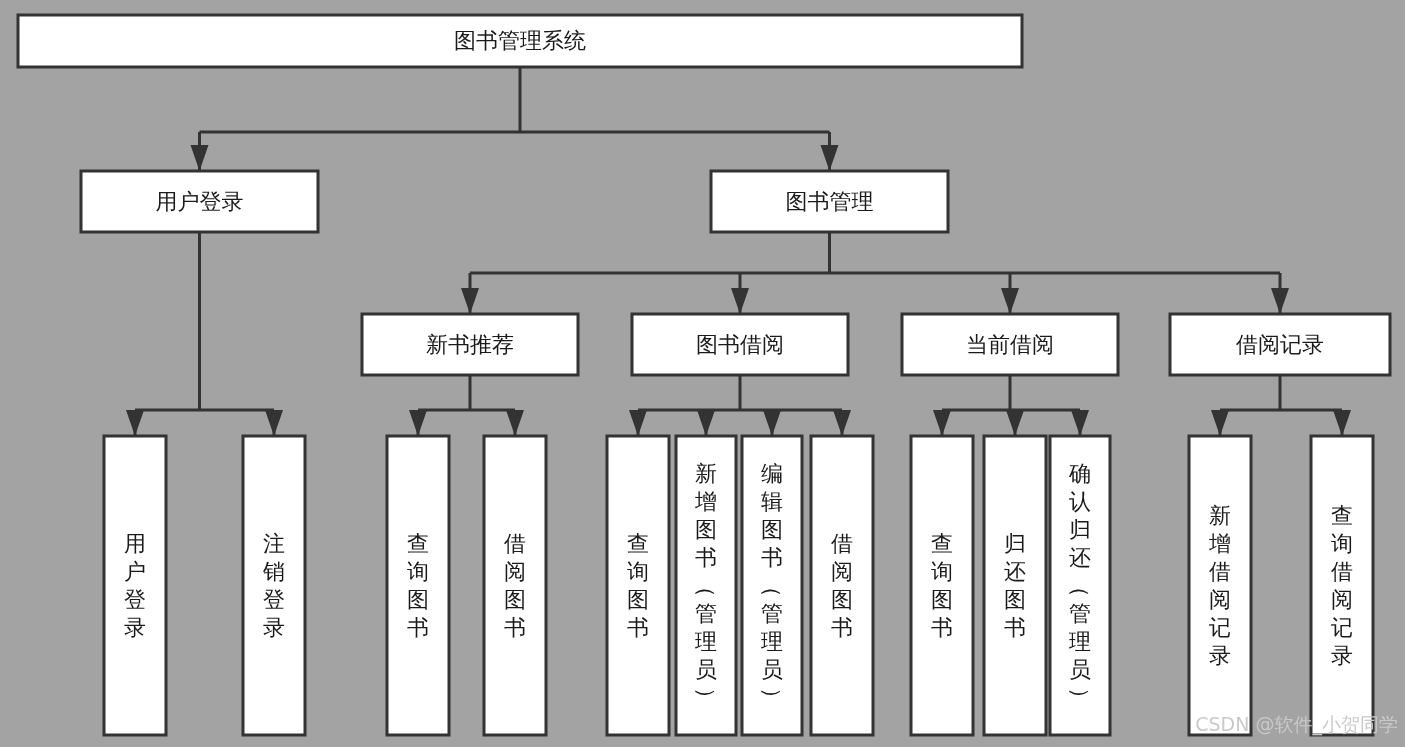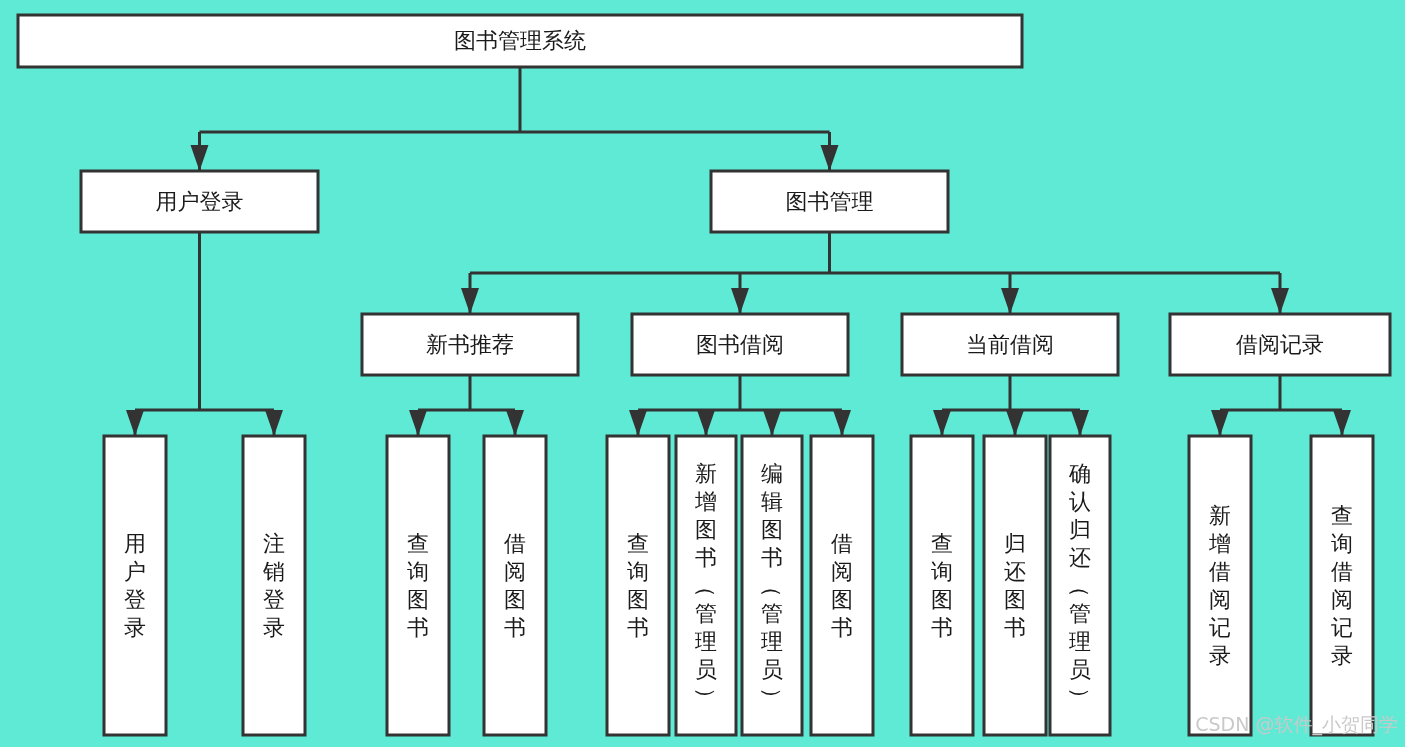--- a/index.html
+++ b/index.html
@@ -11,21 +11,21 @@
   body {
     width: 1405px;
     height: 747px;
     font-family: "DejaVu Sans", "Liberation Sans", sans-serif;
     overflow: hidden;
   }
   #diagram-root {
     position: relative;
     width: 1405px;
     height: 747px;
-    background: #5eead4;
+    background: #a3a3a3;
   }
   svg#tree-svg {
     position: absolute;
     top: 0;
     left: 0;
     width: 1405px;
     height: 747px;
     display: block;
   }
   .node-rect {

